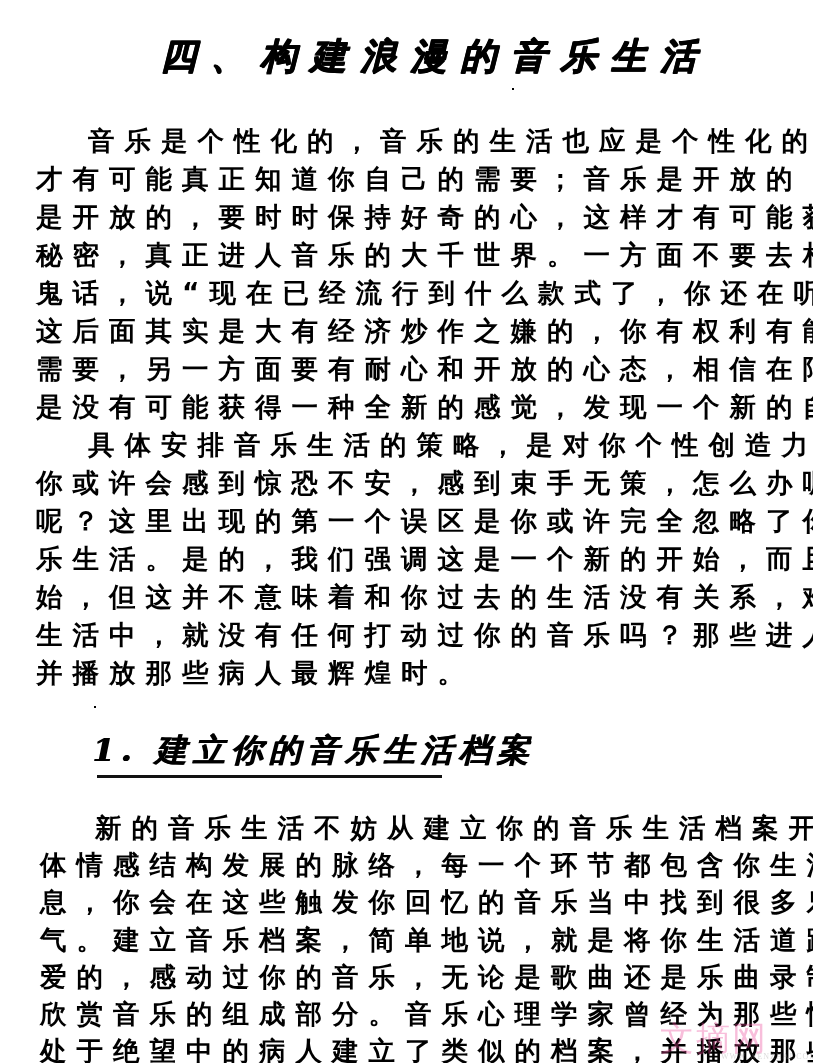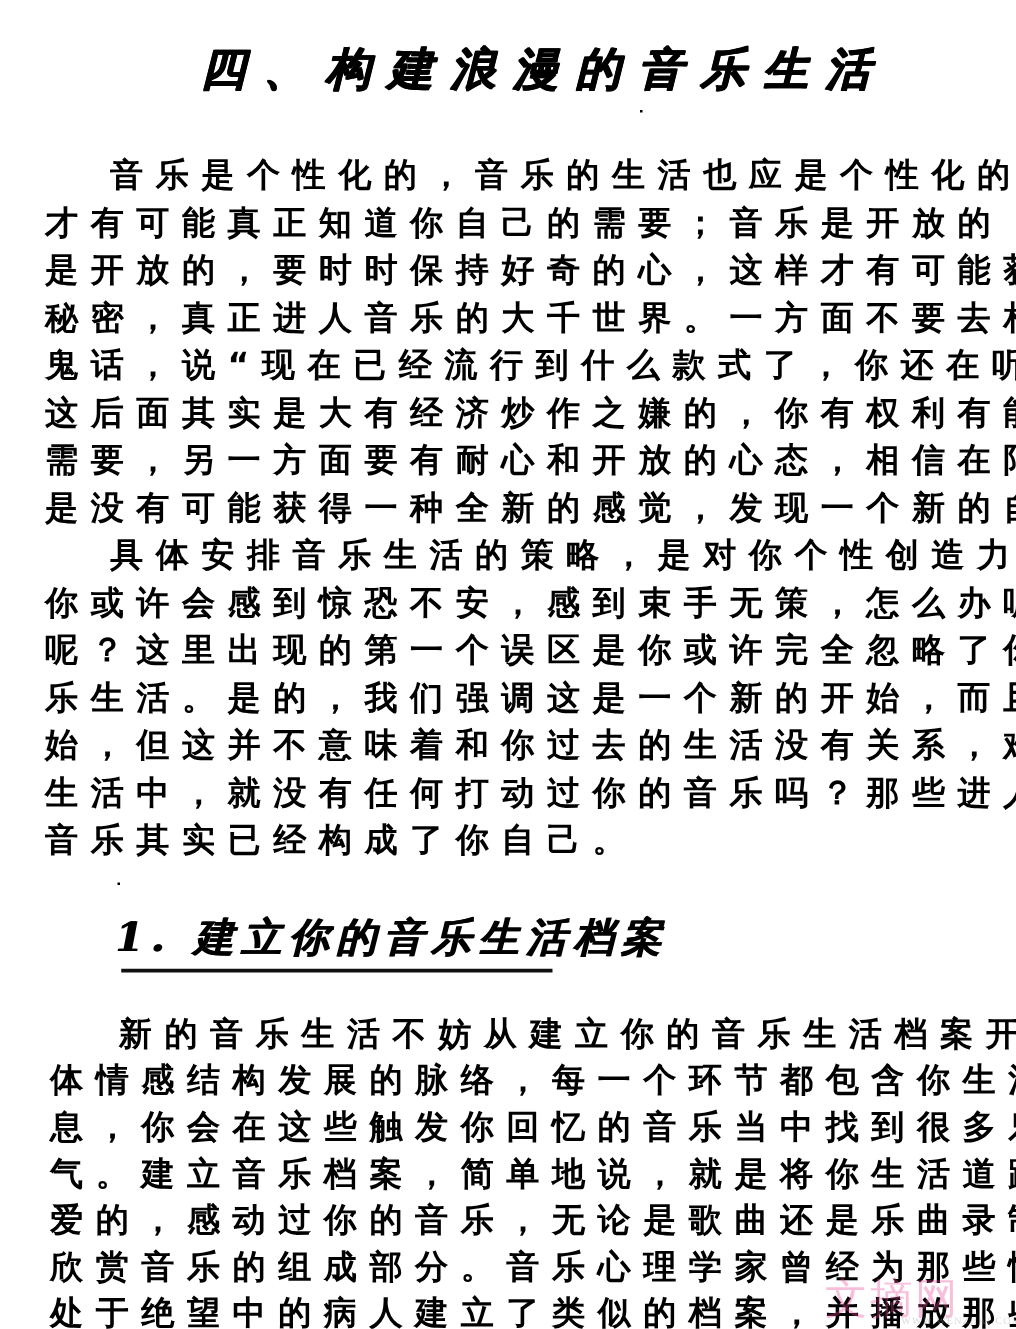--- a/index.html
+++ b/index.html
@@ -132,21 +132,21 @@
     <span class="line">这后面其实是大有经济炒作之嫌的，你有权利有能力判断自已的</span>
     <span class="line">需要，另一方面要有耐心和开放的心态，相信在陌生的音乐里不</span>
     <span class="line">是没有可能获得一种全新的感觉，发现一个新的自我。</span>
 
     <span class="line indent">具体安排音乐生活的策略，是对你个性创造力的一种挑战。</span>
     <span class="line">你或许会感到惊恐不安，感到束手无策，怎么办呢？如何去开始</span>
     <span class="line">呢？这里出现的第一个误区是你或许完全忽略了你本来已有的音</span>
     <span class="line">乐生活。是的，我们强调这是一个新的开始，而且是全新的开</span>
     <span class="line">始，但这并不意味着和你过去的生活没有关系，难道在你走过的</span>
     <span class="line">生活中，就没有任何打动过你的音乐吗？那些进人情感生活中的</span>
-    <span class="line">音乐其实已经构成了你自己。</span>
+    <span class="line">并播放那些病人最辉煌时。</span>
   </div>
 
   <div class="stray-dot" style="left:94px;top:690px;"></div>
 
   <div class="section-heading">1. 建立你的音乐生活档案</div>
   <div class="heading-underline"></div>
 
   <div class="para-block block-b">
     <span class="line indent">新的音乐生活不妨从建立你的音乐生活档案开始，那是你整</span>
     <span class="line">体情感结构发展的脉络，每一个环节都包含你生活中大量的信</span>

